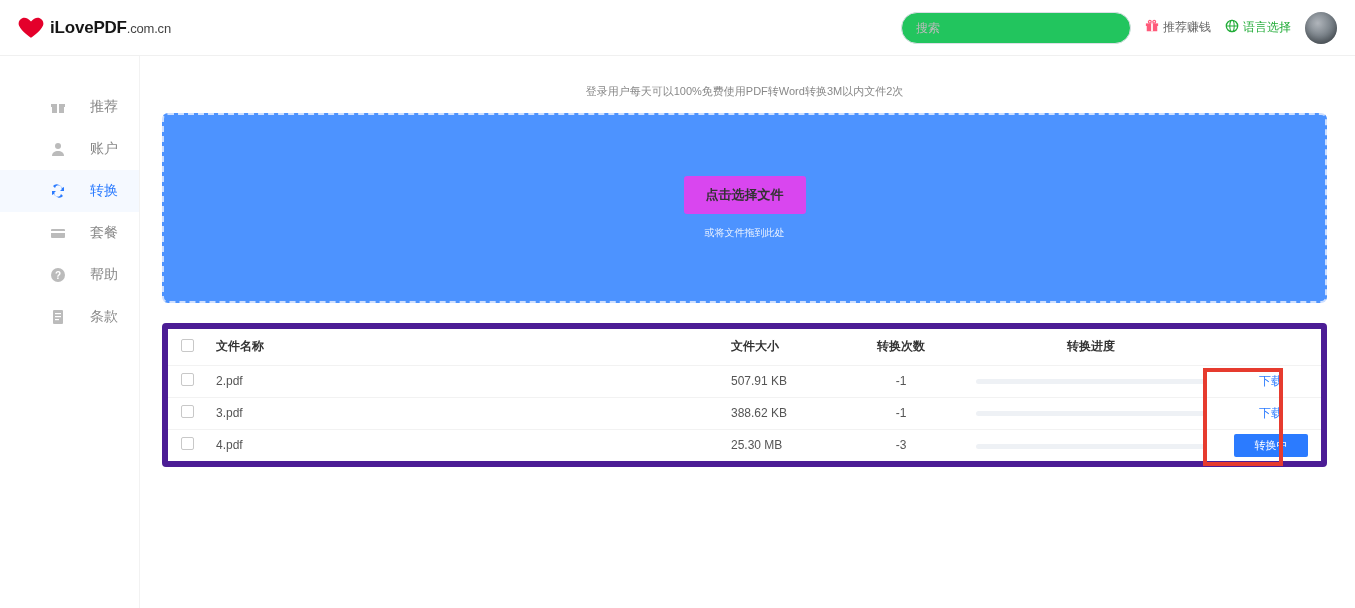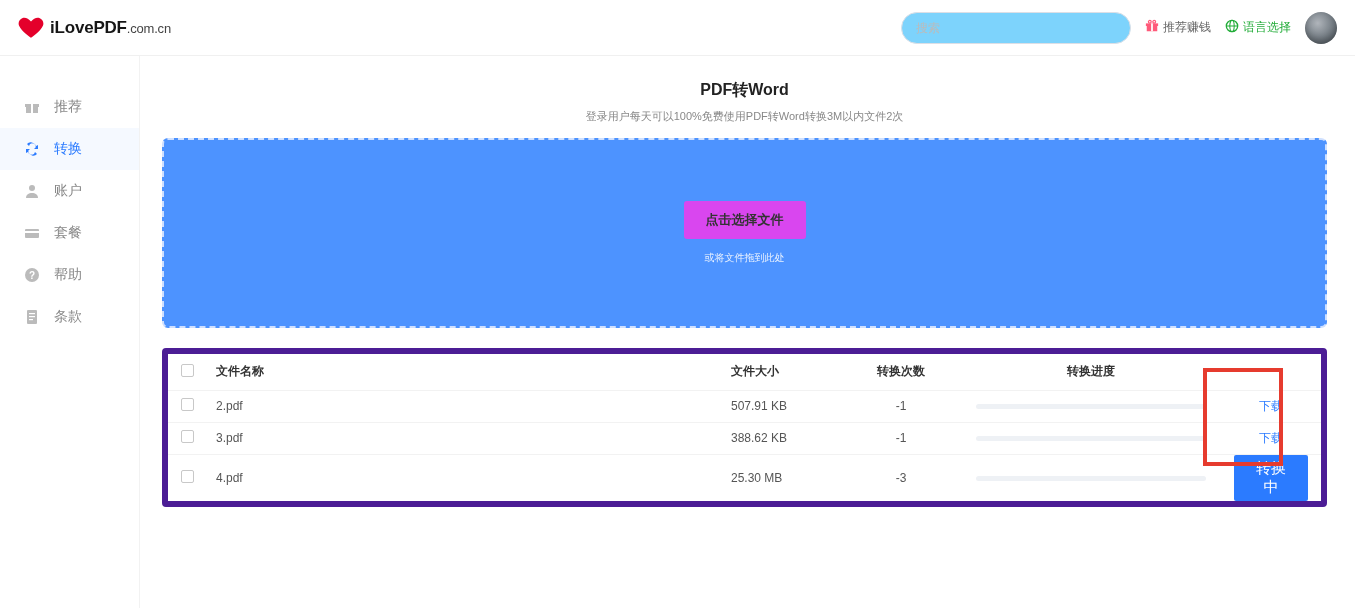--- a/index.html
+++ b/index.html
@@ -49,21 +49,21 @@
   }
   .search-box input {
     width: 100%;
     height: 32px;
     border: 1px solid #dcdfe6;
     border-radius: 16px;
     padding: 0 14px 0 14px;
     font-size: 12px;
     color: #555;
     outline: none;
-    background: #7dd3fc;
+    background: #22c55e;
   }
   .search-box input::placeholder { color: #bbb; }
   .top-link {
     display: flex;
     align-items: center;
     gap: 4px;
     color: #666;
     font-size: 12px;
     margin-right: 14px;
     cursor: pointer;
@@ -81,23 +81,23 @@
   
   .layout { display: flex; height: calc(100% - 56px); }
   .sidebar {
     width: 140px;
     border-right: 1px solid #f2f2f2;
     padding-top: 30px;
   }
   .sidebar-item {
     display: flex;
     align-items: center;
-    gap: 14px;
+    gap: 24px;
     height: 42px;
-    padding-left: 24px;
+    padding-left: 50px;
     color: #888;
     font-size: 14px;
     cursor: pointer;
   }
   .sidebar-item.active { color: #2b7bff; background: #f5f9ff; }
   .sidebar-item .sicon { width:16px; height:16px; display:flex; align-items:center; justify-content:center;}
   .sidebar-item .sicon svg { width:16px; height:16px; }
   .main {
     flex: 1;
     padding: 20px 28px 20px 22px;
@@ -191,21 +191,21 @@
     color: #2b7bff;
     font-size: 12px;
     cursor: pointer;
     display: inline-block;
     width: 60px;
     text-align: center;
   }
   .action-btn {
     background: #2b7bff;
     color: #fff;
-    font-size: 15px;
+    font-size: 11px;
     border: none;
     border-radius: 2px;
     padding: 4px 16px;
     cursor: default;
     display: inline-block;
     width: 74px;
     text-align:center;
   }
   
   .highlight-box {
@@ -266,37 +266,37 @@
     <div class="sidebar-item">
       <span class="sicon">
         <svg viewBox="0 0 16 16">
             <rect x="1" y="5" width="14" height="3" class="fill-gray"></rect>
             <rect x="2" y="8" width="12" height="6" class="fill-gray"></rect>
             <rect x="7" y="5" width="2" height="9" fill="#fff"></rect>
           </svg>
       </span>
       <span>推荐</span>
     </div>
+    <div class="sidebar-item">
+      <span class="sicon">
+        <svg viewBox="0 0 16 16">
+            <circle cx="8" cy="5" r="3" class="fill-gray"></circle>
+            <path class="fill-gray" d="M2 15c0-3.3 2.7-5 6-5s6 1.7 6 5z"></path>
+          </svg>
+      </span>
+      <span>账户</span>
+    </div>
     <div class="sidebar-item active">
       <span class="sicon">
         <svg viewBox="0 0 16 16">
             <path class="fill-blue" d="M3 3a5 5 0 0 1 8.6 2.2L14 4v4h-4l1.6-1.6A3 3 0 0 0 5 5z"></path>
             <path class="fill-blue" d="M13 13a5 5 0 0 1-8.6-2.2L2 12V8h4l-1.6 1.6A3 3 0 0 0 11 11z"></path>
           </svg>
       </span>
       <span>转换</span>
-    </div>
-    <div class="sidebar-item">
-      <span class="sicon">
-        <svg viewBox="0 0 16 16">
-            <circle cx="8" cy="5" r="3" class="fill-gray"></circle>
-            <path class="fill-gray" d="M2 15c0-3.3 2.7-5 6-5s6 1.7 6 5z"></path>
-          </svg>
-      </span>
-      <span>账户</span>
     </div>
     <div class="sidebar-item">
       <span class="sicon">
         <svg viewBox="0 0 16 16">
             <rect x="1" y="4" width="14" height="9" rx="1" class="fill-gray"></rect>
             <rect x="1" y="6" width="14" height="2" fill="#fff"></rect>
           </svg>
       </span>
       <span>套餐</span>
     </div>
@@ -316,21 +316,20 @@
             <rect x="5" y="4" width="6" height="1.2" fill="#fff"></rect>
             <rect x="5" y="7" width="6" height="1.2" fill="#fff"></rect>
             <rect x="5" y="10" width="4" height="1.2" fill="#fff"></rect>
           </svg>
       </span>
       <span>条款</span>
     </div>
   </div>
 
   <div class="main">
-    <div class="page-title">PDF转Word</div>
     <div class="page-subtitle">登录用户每天可以100%免费使用PDF转Word转换3M以内文件2次</div>
 
     <div class="dropzone">
       <button class="select-file-btn">点击选择文件</button>
       <div class="dropzone-hint">或将文件拖到此处</div>
     </div>
 
     <div class="table-wrap">
       <table>
         <colgroup>

